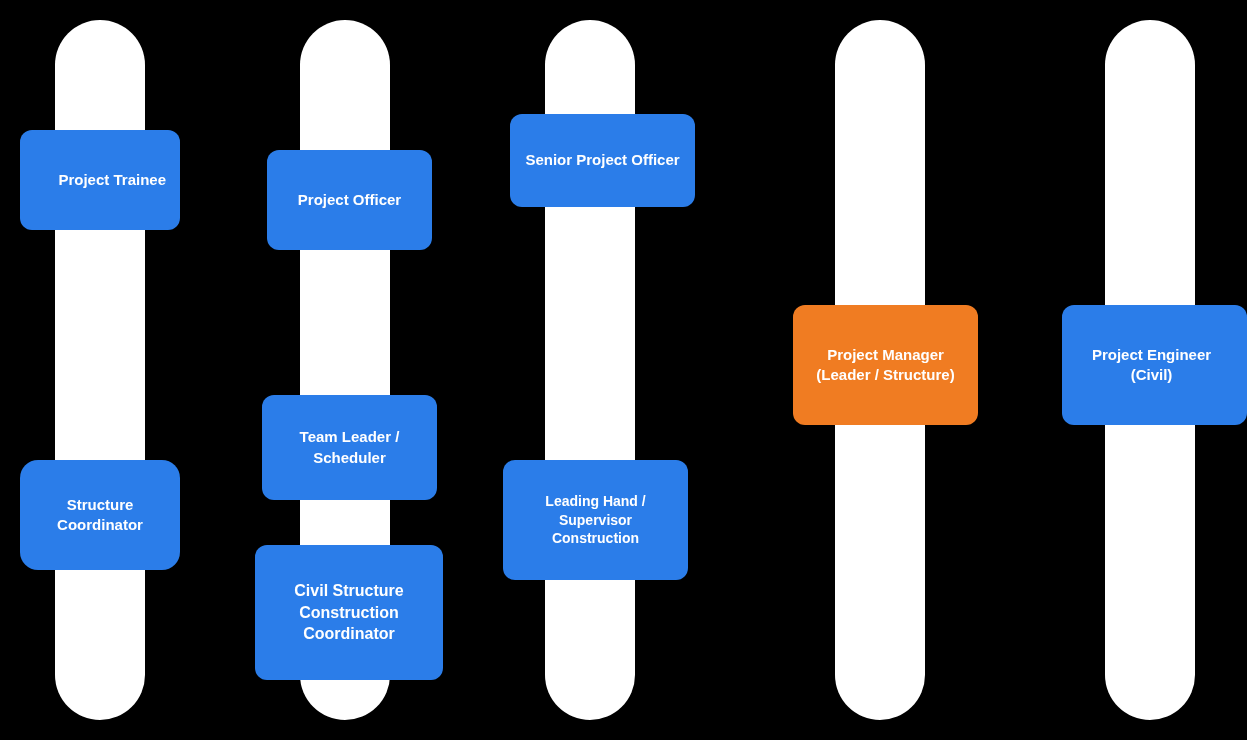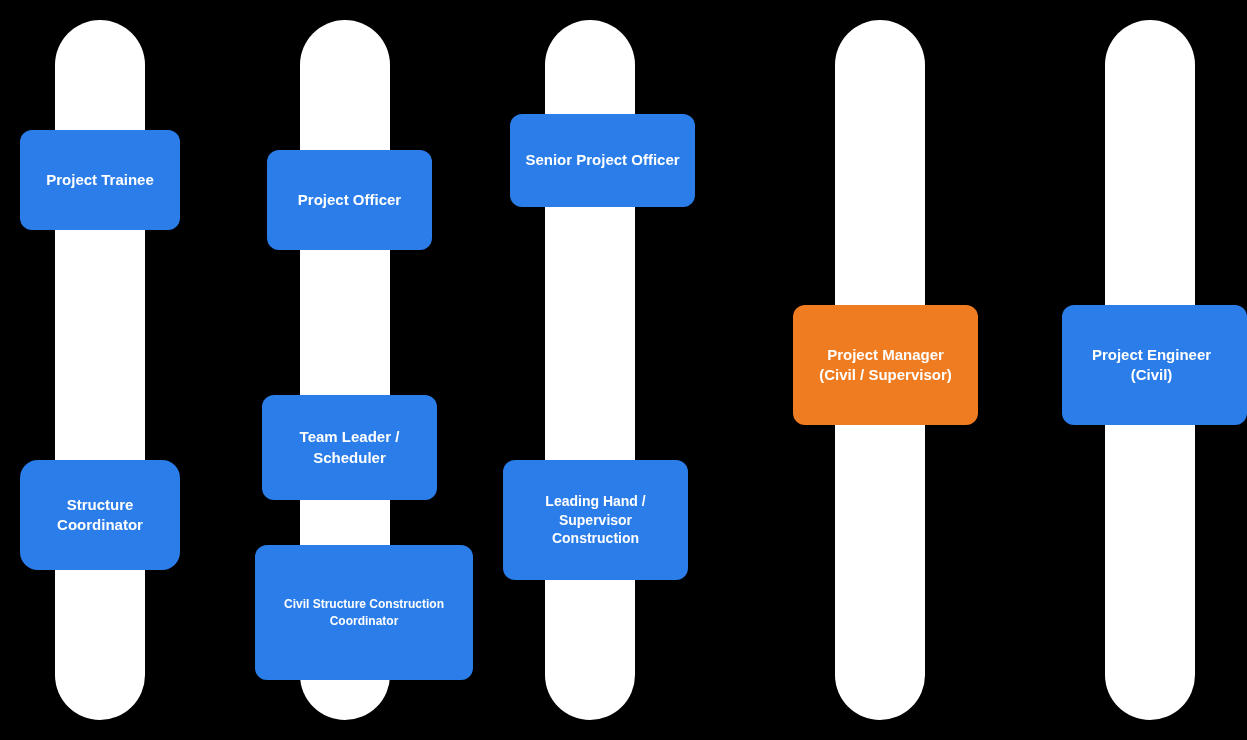--- a/index.html
+++ b/index.html
@@ -50,49 +50,49 @@
 <body>
 
 <div class="canvas">
 
   <div class="track" style="left:55px; top:20px; bottom:20px; width:90px;"></div>
   <div class="track" style="left:300px; top:20px; bottom:20px; width:90px;"></div>
   <div class="track" style="left:545px; top:20px; bottom:20px; width:90px;"></div>
   <div class="track" style="left:835px; top:20px; bottom:20px; width:90px;"></div>
   <div class="track" style="left:1105px; top:20px; bottom:20px; width:90px;"></div>
 
-  <div class="role-card blue" style="left:20px; top:130px; width:160px; height:100px;">
+  <div class="role-card blue" style="left:20px; top:130px; width:160px; height:100px;justify-content:flex-end;">
     <span>Project Trainee</span>
   </div>
 
   <div class="role-card blue" style="left:20px; top:460px; width:160px; height:110px;border-radius:18px;">
     <span>Structure Coordinator</span>
   </div>
 
   <div class="role-card blue" style="left:267px; top:130px; width:165px; height:100px;margin-top:20px;">
     <span>Project Officer</span>
   </div>
 
   <div class="role-card blue" style="left:262px; top:395px; width:175px; height:105px;">
     <span>Team Leader / Scheduler</span>
   </div>
 
-  <div class="role-card blue" style="left:255px; top:545px; width:218px; height:135px; font-size:12px;">
+  <div class="role-card blue" style="left:255px; top:545px; width:188px; height:135px; font-size:16px;">
     <span>Civil Structure Construction Coordinator</span>
   </div>
 
   <div class="role-card blue" style="left:510px; top:114px; width:185px; height:93px;">
     <span>Senior Project Officer</span>
   </div>
 
   <div class="role-card blue" style="left:503px; top:460px; width:185px; height:120px; font-size:14px;">
     <span>Leading Hand / Supervisor Construction</span>
   </div>
 
   <div class="role-card orange" style="left:793px; top:305px; width:185px; height:120px;">
-    <span>Project Manager (Civil / Supervisor)</span>
+    <span>Project Manager (Leader / Structure)</span>
   </div>
 
   <div class="role-card blue" style="left:1062px; top:305px; width:185px; height:120px;padding-left:8px;">
     <span>Project Engineer (Civil)</span>
   </div>
 
 </div>
 
 </body></html>

